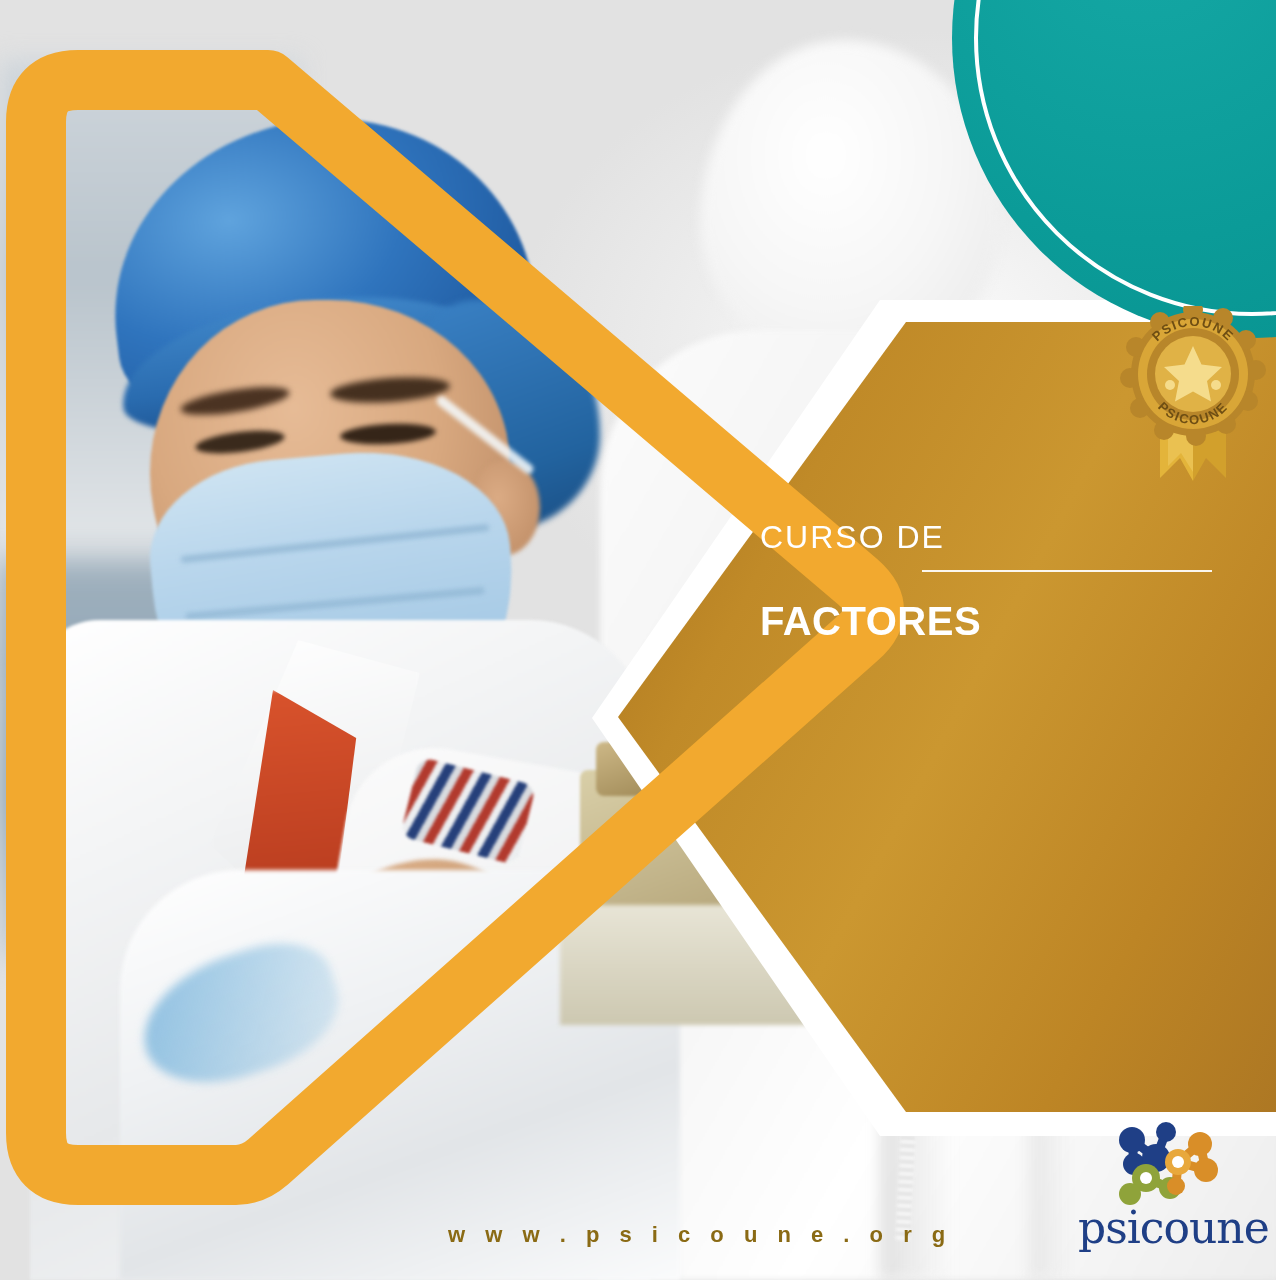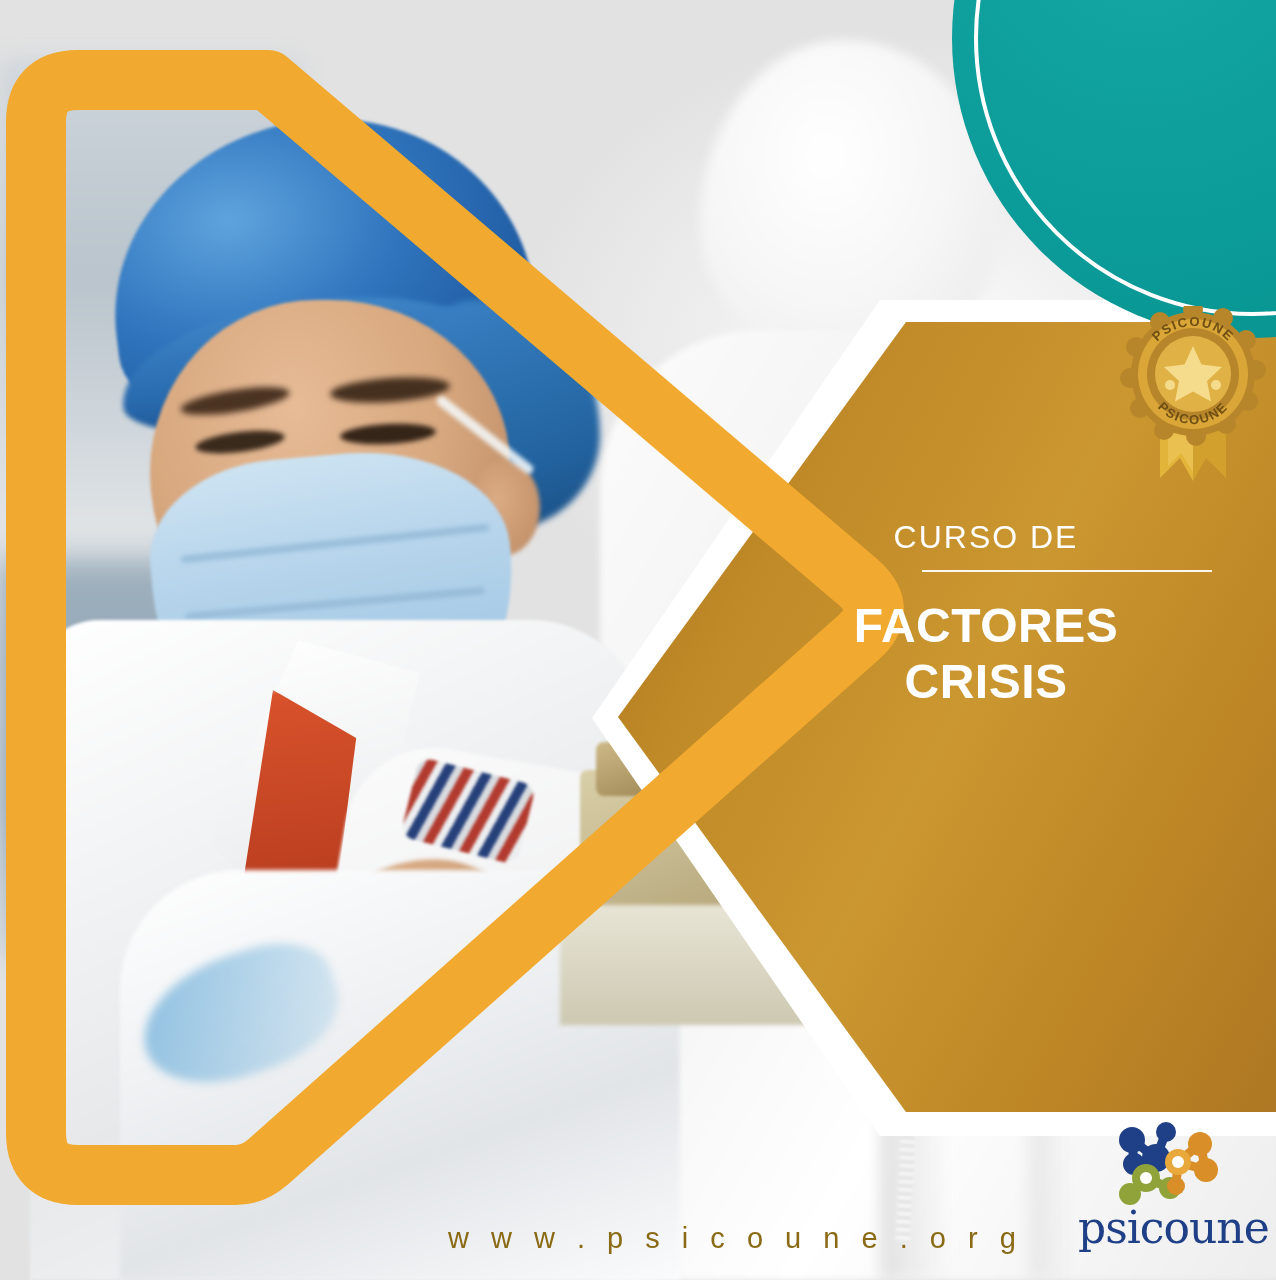--- a/index.html
+++ b/index.html
@@ -214,38 +214,38 @@
     white-space:nowrap;
   }
   .phone-num{font-size:46px;font-weight:bold;letter-spacing:1px;}
 
   
   .seal{position:absolute;left:1118px;top:306px;width:150px;height:185px;}
 
   
   .course-text{
     position:absolute;left:760px;top:520px;width:490px;
-    text-align:center;color:#fff;padding-right:38px;box-sizing:border-box;
+    text-align:left;color:#fff;padding-right:38px;box-sizing:border-box;
   }
   .kicker{
     font-size:32px;font-weight:normal;letter-spacing:2px;line-height:1.12;
     text-transform:uppercase;
   }
   .kicker-rule{
     height:2px;background:rgba(255,255,255,.92);margin:14px 0 26px auto;width:290px;
   }
   .course-title{
-    font-size:48px;font-weight:bold;letter-spacing:.5px;line-height:1.18;
+    font-size:40px;font-weight:bold;letter-spacing:.5px;line-height:1.18;
     text-transform:uppercase;
   }
 
   
   .site-url{
     position:absolute;left:448px;top:1222px;
-    font-size:29px;letter-spacing:7px;color:#8a6a14;font-weight:normal;white-space:nowrap;
+    font-size:22px;letter-spacing:7px;color:#8a6a14;font-weight:bold;white-space:nowrap;
   }
   .brand{
     position:absolute;left:1078px;top:1118px;width:180px;height:145px;
   }
   .brand-mark{position:absolute;left:30px;top:0;width:128px;height:92px;}
   .brand-word{
     position:absolute;left:0;top:88px;width:180px;text-align:center;
     font-size:44px;color:#1f3f86;letter-spacing:-1px;line-height:1;
     font-family:"DejaVu Serif",serif;
   }
@@ -361,21 +361,20 @@
       <text font-family="Liberation Sans, sans-serif" font-size="13" font-weight="bold" fill="#6E4E13" letter-spacing="1.6">
         <textPath href="#arcBot" startOffset="50%" text-anchor="middle">PSICOUNE</textPath>
       </text>
     </svg>
   </div>
 
   <div class="course-text">
     <div class="kicker">CURSO DE</div>
     <div class="kicker-rule"></div>
     <div class="course-title">FACTORES</div>
-    <div class="course-title">CRISIS</div>
   </div>
 
   <div class="site-url">w w w . p s i c o u n e . o r g</div>
 
   <div class="brand">
     <div class="brand-mark">
       <svg viewBox="0 0 128 92" aria-hidden="true">
         <g stroke="#1F3F86" stroke-width="9" stroke-linecap="round">
           <line x1="24" y1="22" x2="48" y2="40"></line>
           <line x1="48" y1="40" x2="58" y2="14"></line>

